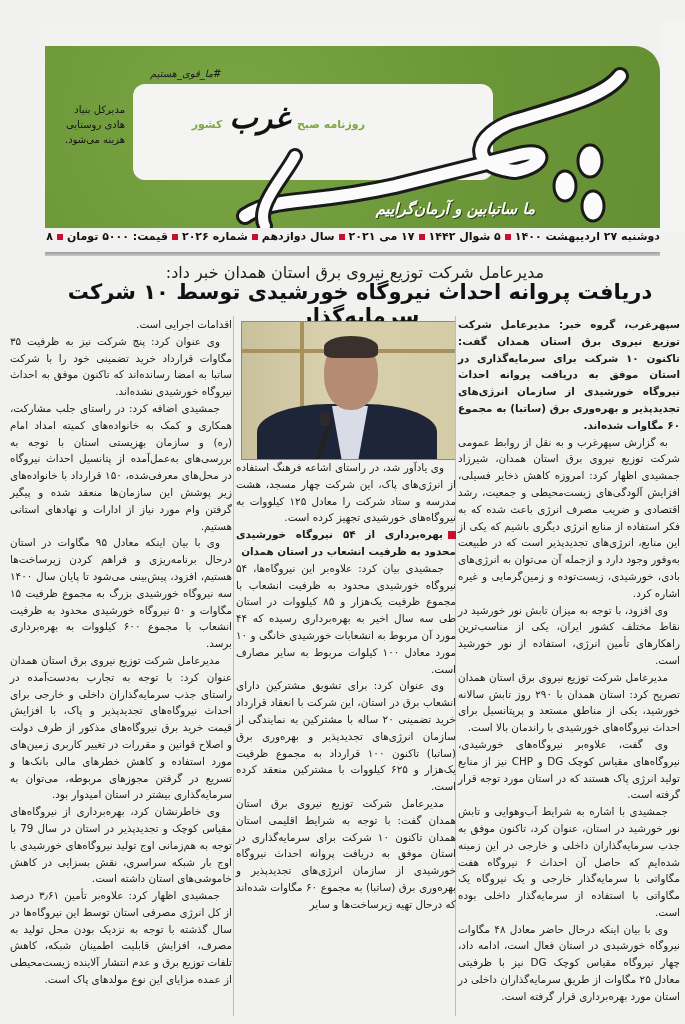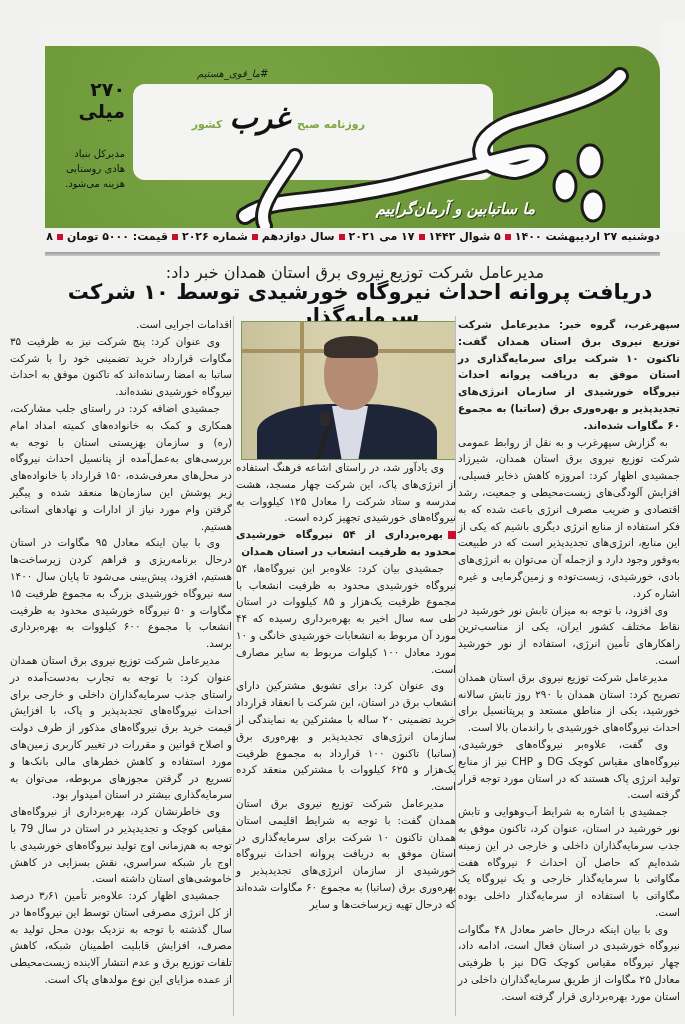--- a/index.html
+++ b/index.html
@@ -7,21 +7,21 @@
          font-family:"DejaVu Sans", sans-serif; color:#1a1a1a; }
   .page { position:absolute; left:0; top:0; width:685px; height:1024px; background:#f1f1ef; }
   
   .mast-top { position:absolute; left:44px; top:20px; width:430px; height:26px; direction:rtl;
               font-size:11.5px; font-weight:bold; text-align:right; padding-right:0; color:#222; }
   .mast-top span { position:absolute; right:0; top:9px; white-space:nowrap; }
   .mast { position:absolute; left:45px; top:46px; width:615px; height:182px; background:#6e9a3a;
           border-top-right-radius:26px; overflow:hidden;
           background-image:radial-gradient(circle at 30% 40%, #7aa544 0%, #6b9638 60%, #648f33 100%); }
   .mast-strip-top { position:absolute; left:45px; top:22px; width:430px; height:24px; background:#f2f2ef; }
-  .tag { position:absolute; left:105px; top:22px; font-size:10px; color:#1b1b1b; direction:rtl; font-style:italic;margin-left:47px; }
+  .tag { position:absolute; left:105px; top:22px; font-size:10px; color:#1b1b1b; direction:rtl; font-style:italic; }
   .sidebox { position:absolute; left:-5px; top:32px; width:85px; direction:rtl; color:#fff; }
   .sidebox .num { font-size:19px; font-weight:bold; color:#111; text-align:right; }
   .sidebox .lines { font-size:10px; line-height:15px; color:#111; text-align:right; margin-top:24px; }
   .white-panel { position:absolute; left:88px; top:38px; width:360px; height:96px; background:#f4f5f2; border-radius:12px; }
   .paper-name { position:absolute; left:100px; top:54px; width:220px; direction:rtl; font-size:20px; font-weight:bold; white-space:nowrap; text-align:right; }
   .paper-name .g { color:#7fa845; font-size:11px; }
   .paper-name .b { color:#111; font-size:30px; font-style:italic; }
   .logo-svg { position:absolute; left:0; top:0; }
   .motto { position:absolute; left:290px; top:154px; width:200px; text-align:right; direction:rtl; color:#fff; font-size:15px; font-weight:bold; font-style:italic; text-shadow:1px 1px 0 #2a3b14; }
   .mast-edge { position:absolute; left:660px; top:22px; width:25px; height:210px; background:#f3f3f1; }
@@ -57,21 +57,20 @@
   .photo .mic-head { position:absolute; left:78px; top:90px; width:10px; height:14px; background:#2b2b2b; border-radius:4px; }
   .rule { position:absolute; width:1px; background:#bdbdbd; }
 </style>
 </head>
 <body>
 
 <div class="page">
 
   <div class="mast">
     <div class="sidebox">
-      <div class="num">۲۷۰ میلی</div>
       <div class="lines">
         <div>مدیرکل بنیاد</div>
         <div>هادی روستایی</div>
         <div>هزینه می‌شود.</div>
       </div>
     </div>
     <div class="tag">#ما_قوی_هستیم</div>
     <div class="white-panel"></div>
     <div class="paper-name">
       <span class="g">روزنامه صبح</span>

